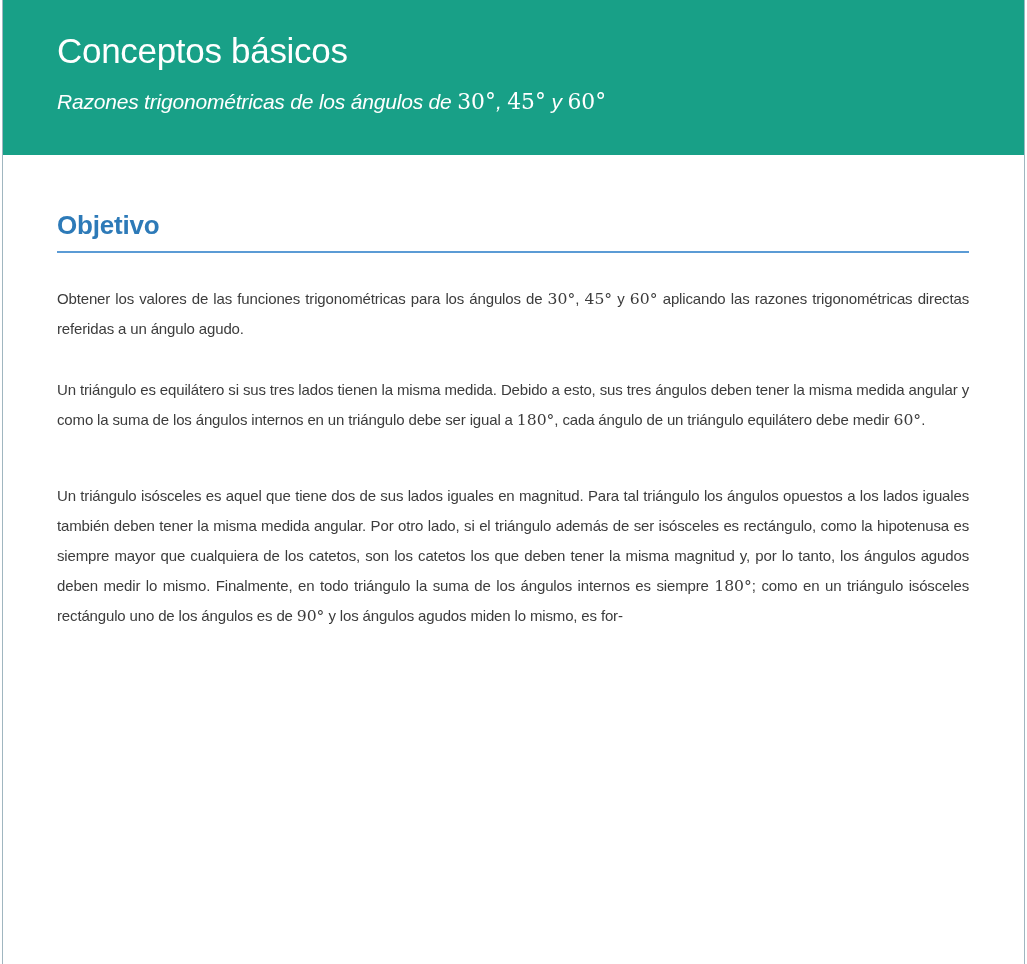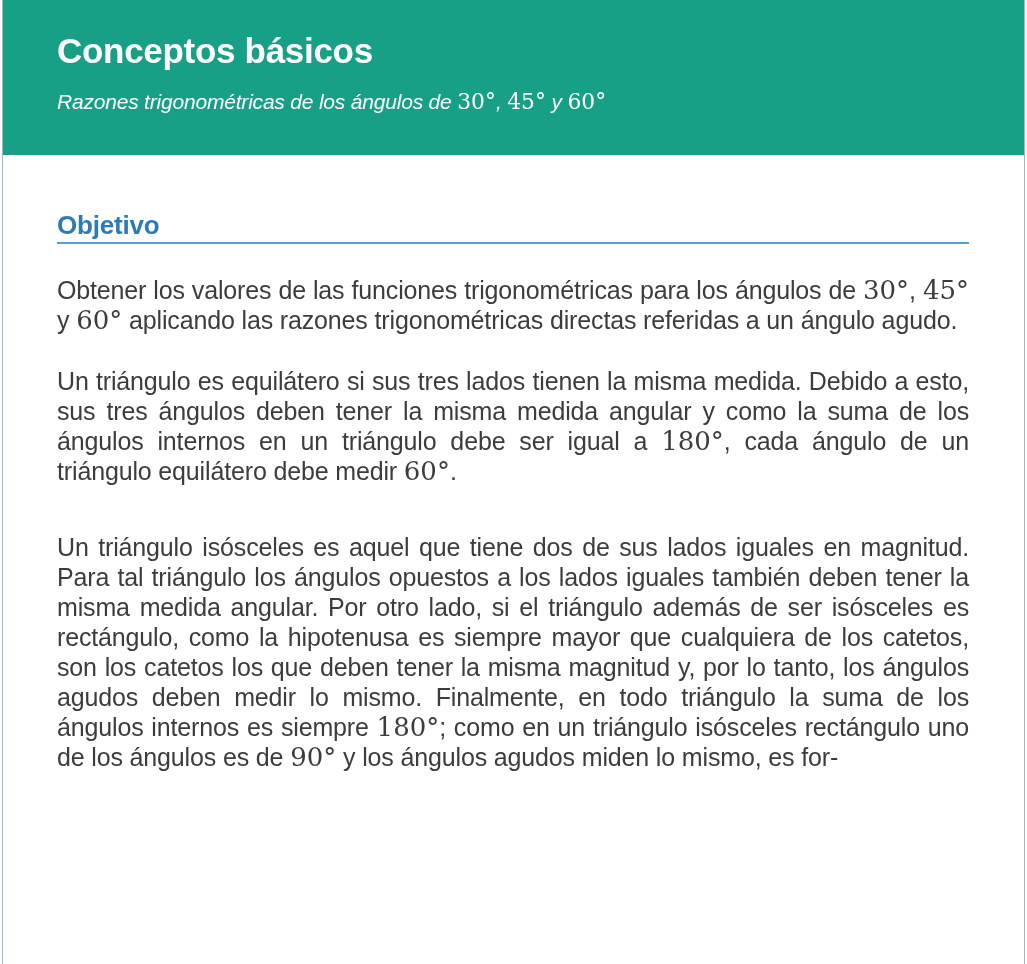--- a/index.html
+++ b/index.html
@@ -30,47 +30,48 @@
   .hero {
     height: 155px;
     background: var(--header-bg);
     padding: 30px 40px 0 54px;
   }
   .hero h1 {
     margin: 0;
     color: var(--header-text);
     font-size: 35px;
     line-height: 42px;
-    font-weight: bold;
+    font-weight: normal;
     letter-spacing: -0.3px;
   }
   .hero .subtitle {
     margin: 17px 0 0 0;
     color: var(--header-text);
     font-size: 21px;
     line-height: 26px;
     font-style: italic;
     letter-spacing: -0.2px;
   }
   .content {
     padding: 0 55px 0 54px;
   }
   h2.section-heading {
     margin: 54px 0 0 0;
+    padding-bottom: 9px;
     border-bottom: 2px solid var(--rule);
     color: var(--heading);
     font-size: 26px;
     line-height: 33px;
     font-weight: bold;
     letter-spacing: -0.2px;
   }
   p.body-par {
     margin: 31px 0 0 0;
     color: var(--body-text);
-    font-size: 25px;
+    font-size: 15px;
     line-height: 30px;
     text-align: justify;
     letter-spacing: -0.15px;
     hyphens: manual;
     -webkit-hyphens: manual;
   }
   p.body-par + p.body-par { margin-top: 46px; }
   .m {
     font-family: "DejaVu Serif", "Liberation Serif", serif;
     font-style: normal;

